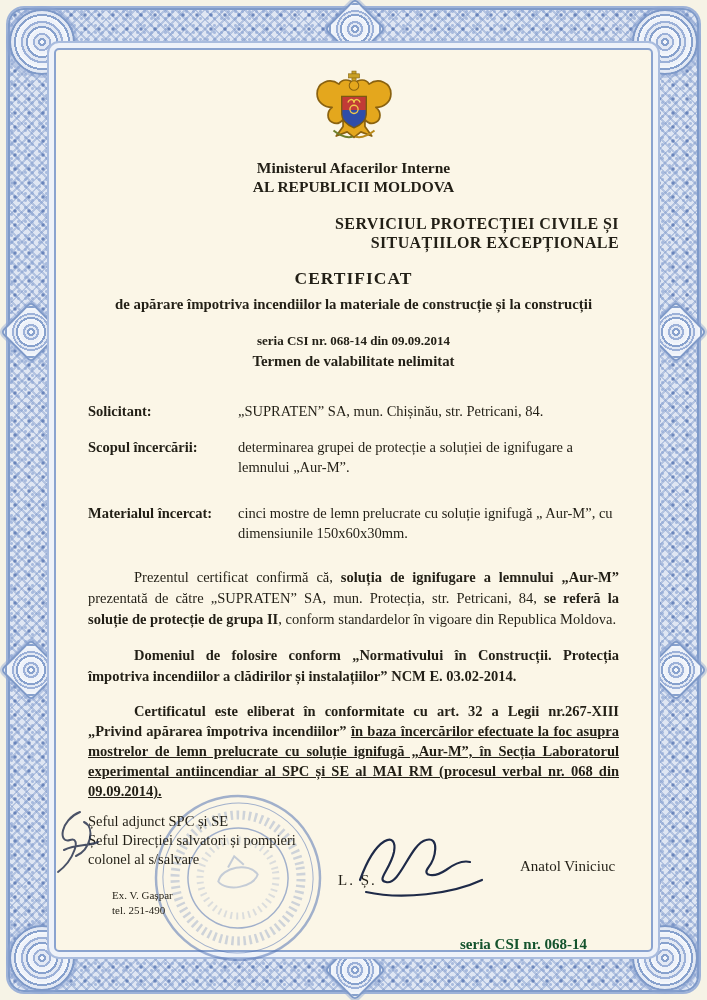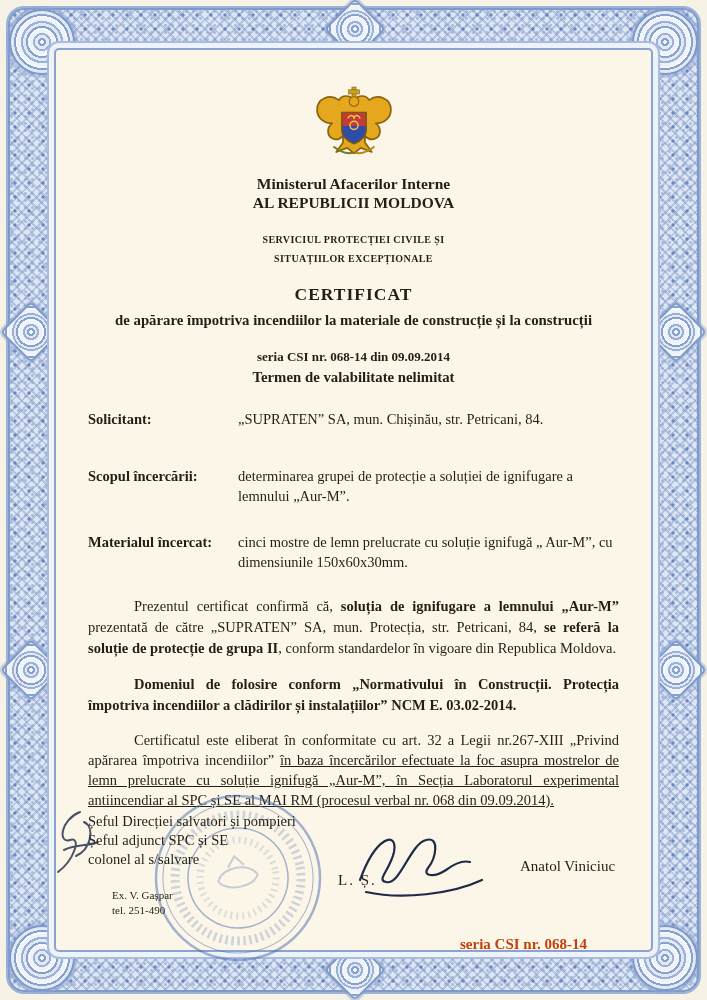--- a/index.html
+++ b/index.html
@@ -33,48 +33,48 @@
     border:2px solid #7e99c8;box-shadow:0 0 0 2px rgba(140,165,210,.45);
   }
   .paper{
     position:absolute;left:54px;right:54px;top:48px;bottom:48px;z-index:2;
     background:#fbf6e7;border:2px solid #8aa3cf;border-radius:5px;
     box-shadow:0 0 0 5px #eef2f9, 0 0 0 7px #a9bcde;
   }
   
   .content{
     position:absolute;left:54px;right:54px;top:48px;bottom:48px;z-index:3;
-    padding:26px 34px;box-sizing:border-box;overflow:hidden;
+    padding:10px 34px;box-sizing:border-box;overflow:hidden;
     font-size:14.5px;line-height:20px;
   }
   .emblem{display:block;margin:12px auto 0;}
   .center{text-align:center;}
   .ministry{margin-top:12px;font-weight:bold;font-size:15.5px;line-height:19px;}
-  .service{margin-top:18px;font-weight:bold;font-size:10px;line-height:19px;letter-spacing:.4px;}
+  .service{margin-top:18px;font-weight:bold;font-size:16px;line-height:19px;letter-spacing:.4px;text-align:right;}
   .cert-title{margin-top:16px;font-weight:bold;font-size:17.5px;letter-spacing:1px;}
   .cert-subtitle{margin-top:6px;font-weight:bold;font-size:14.8px;}
   .series-line{margin-top:17px;font-weight:bold;font-size:13px;}
   .validity-line{font-weight:bold;font-size:14.8px;text-align:center;}
   .field-row{display:flex;align-items:flex-start;}
-  .field-row.r1{margin-top:22px;justify-content:flex-end;}
-  .field-row.r2{margin-top:37px;}
+  .field-row.r1{margin-top:30px;justify-content:flex-end;}
+  .field-row.r2{margin-top:16px;}
   .field-row.r3{margin-top:26px;}
   .field-label{width:150px;flex:none;font-weight:bold;}
   .field-value{flex:1;}
   .para{margin-top:12px;text-align:justify;text-indent:46px;line-height:21px;}
   .para.first{margin-top:24px;}
   .para.bold{font-weight:bold;}
-  .para.legal{line-height:20px;}
+  .para.legal{line-height:20px;font-weight:bold;}
   
   .abs{position:absolute;z-index:5;}
   .sig-left{left:88px;top:812px;font-size:14.5px;line-height:19px;}
   .executor{left:112px;top:888px;font-size:11px;line-height:15px;}
   .stamp-place{left:338px;top:872px;font-size:15px;letter-spacing:2px;}
   .signer{left:520px;top:858px;font-size:15px;}
-  .series-red{left:460px;top:936px;font-size:15px;font-weight:bold;color:#c2410c;z-index:6;}
+  .series-red{left:460px;top:936px;font-size:15px;font-weight:bold;color:#14532d;z-index:6;}
   .stamp{left:152px;top:792px;z-index:4;opacity:.5;transform:rotate(-10deg);pointer-events:none;}
   .sig-initials{left:46px;top:806px;z-index:6;pointer-events:none;}
   .sig-main{left:350px;top:826px;z-index:6;pointer-events:none;}
 </style>
 </head>
 <body>
 
 <div class="page">
 
   <div class="border-band"></div>
@@ -158,22 +158,22 @@
 
   <svg class="abs sig-initials" width="64" height="84" viewBox="0 0 64 84">
     <path d="M34 6 C14 14 12 38 24 34 C36 30 28 54 12 66 M38 16 C50 22 44 44 30 50 M18 44 C30 38 44 40 52 36" fill="none" stroke="#2a3550" stroke-width="2" stroke-linecap="round" opacity=".85"></path>
   </svg>
 
   <svg class="abs sig-main" width="148" height="88" viewBox="0 0 148 88">
     <path d="M10 54 C26 10 48 4 44 26 C40 44 26 54 36 56 C50 60 60 18 76 14 C90 10 86 32 78 42 C72 50 84 52 96 44 C104 38 112 34 120 36 M16 66 C52 74 102 68 132 54" fill="none" stroke="#1e2a48" stroke-width="2.2" stroke-linecap="round"></path>
   </svg>
 
   <div class="abs sig-left">
+    <div>Șeful adjunct SPC și SE</div>
     <div>Șeful Direcției salvatori și pompieri</div>
-    <div>Șeful adjunct SPC și SE</div>
     <div>colonel al s/salvare</div>
   </div>
 
   <div class="abs executor">
     <div>Ex. V. Gașpar</div>
     <div>tel. 251-490</div>
   </div>
 
   <div class="abs stamp-place">L. Ș.</div>
   <div class="abs signer">Anatol Viniciuc</div>

